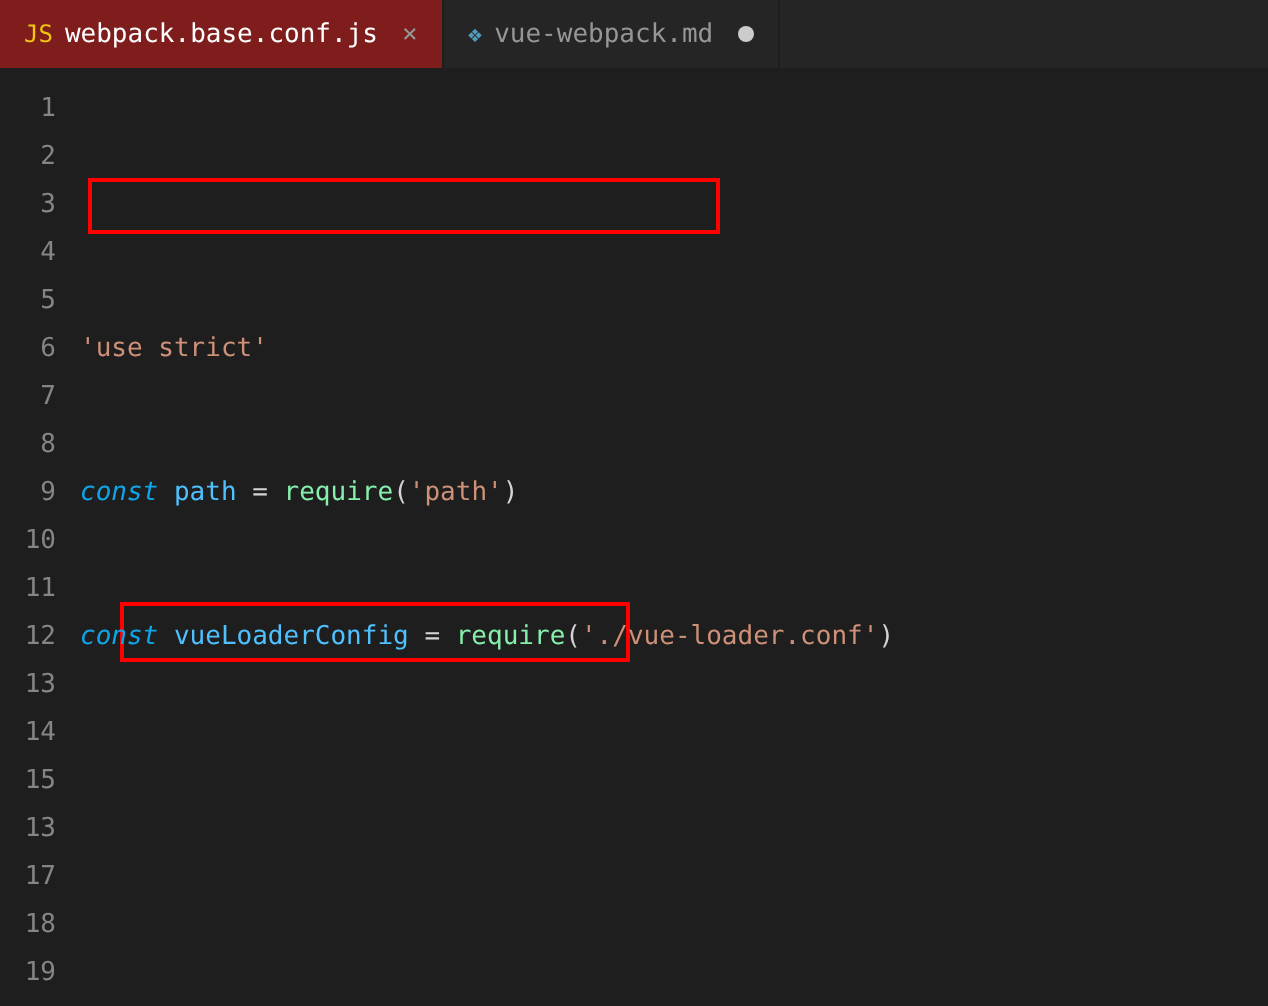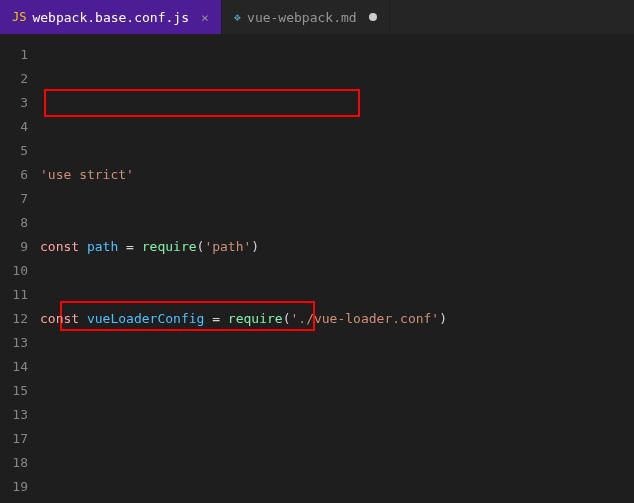--- a/index.html
+++ b/index.html
@@ -22,21 +22,21 @@
 .tab {
   display: flex;
   align-items: center;
   padding: 0 12px;
   gap: 6px;
   color: #969696;
   cursor: pointer;
   border-right: 1px solid #1e1e1e;
 }
 .tab.active {
-  background: #4c1d95;
+  background: #7f1d1d;
   color: #ffffff;
 }
 .tab-icon { font-size: 12px; }
 .tab-icon.js { color: #f1c40f; }
 .tab-icon.md { color: #519aba; }
 .close-x { margin-left: 6px; color: #969696; font-size: 13px; }
 .dot { width: 8px; height: 8px; border-radius: 50%; background: #cccccc; margin-left: 6px; }
 .editor { display: flex; padding-top: 8px; }
 .gutter {
   width: 40px;
@@ -53,21 +53,21 @@
   position: relative;
 }
 .line { height: 24px; position: relative; }
 .code-content { position: relative; z-index: 2; }
 .rbox {
   position: absolute;
   border: 2px solid #ff0000;
   z-index: 1;
 }
 .s { color: #ce9178; }
-.k { color: #fca5a5; }
+.k { color: #0ea5e9; font-style: italic; }
 .n { color: #4fc1ff; }
 .f { color: #86efac; }
 .p { color: #d4d4d4; }
 </style>
 </head>
 <body>
 
 <div class="tabs">
   <div class="tab active">
     <span class="tab-icon js">JS</span>

